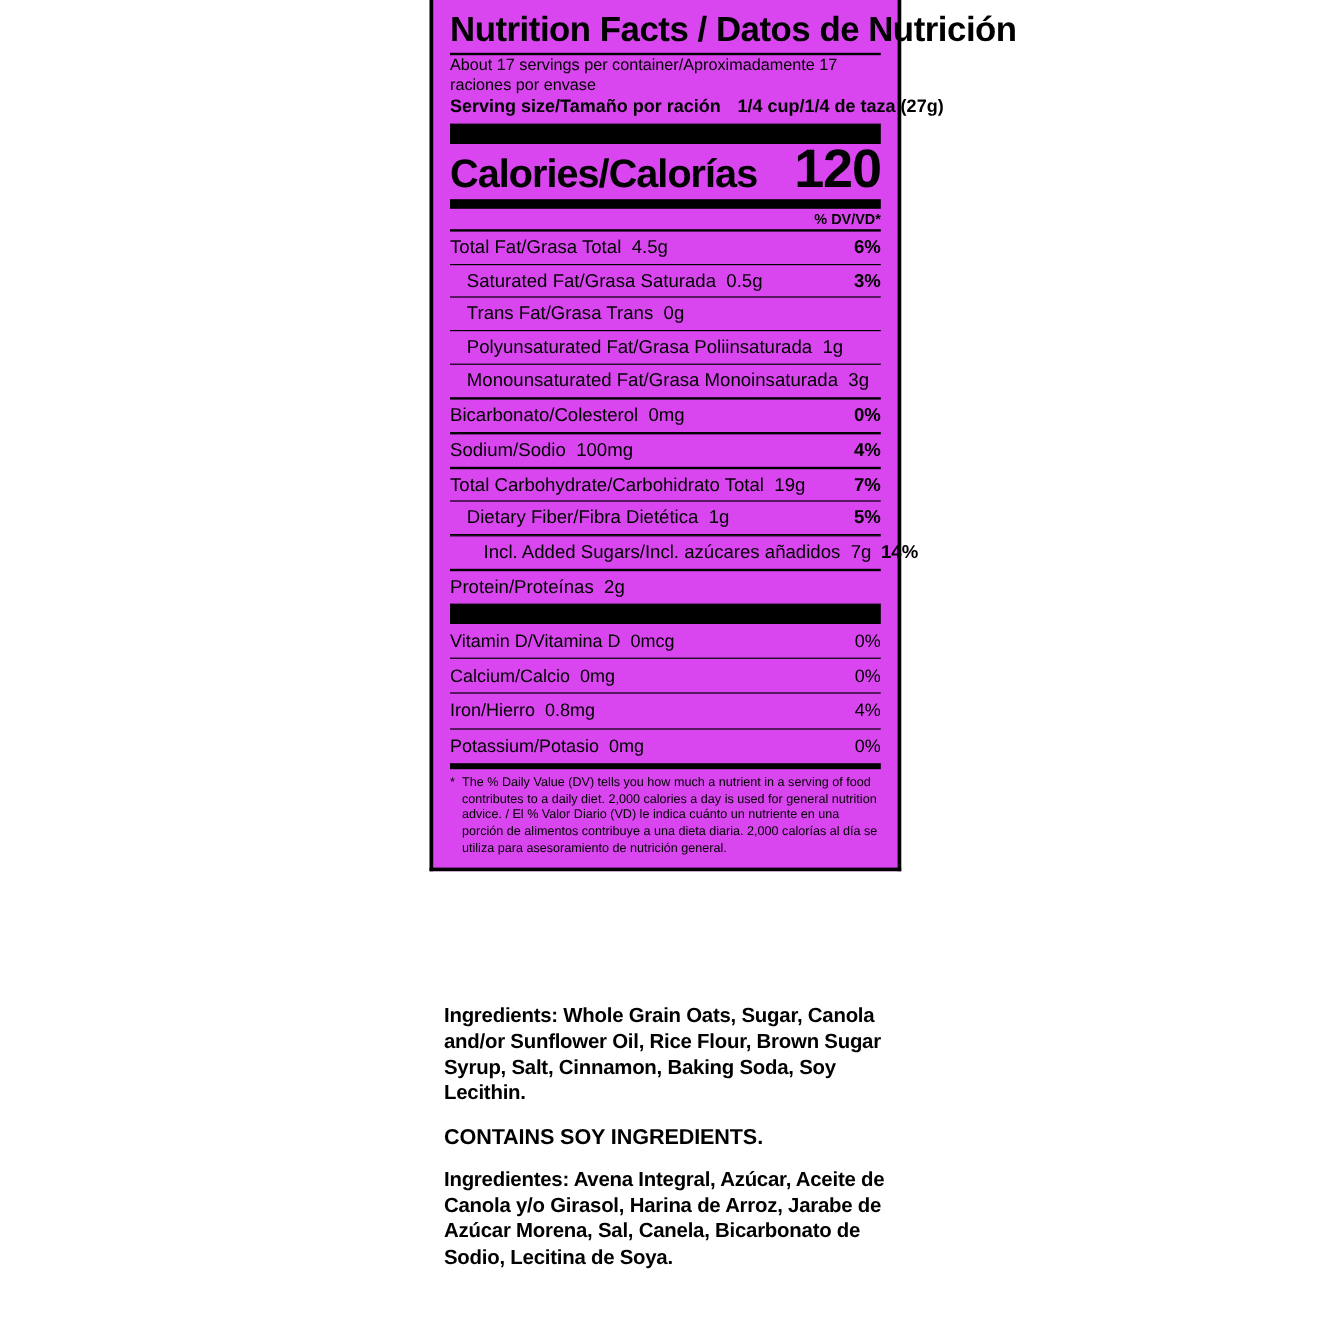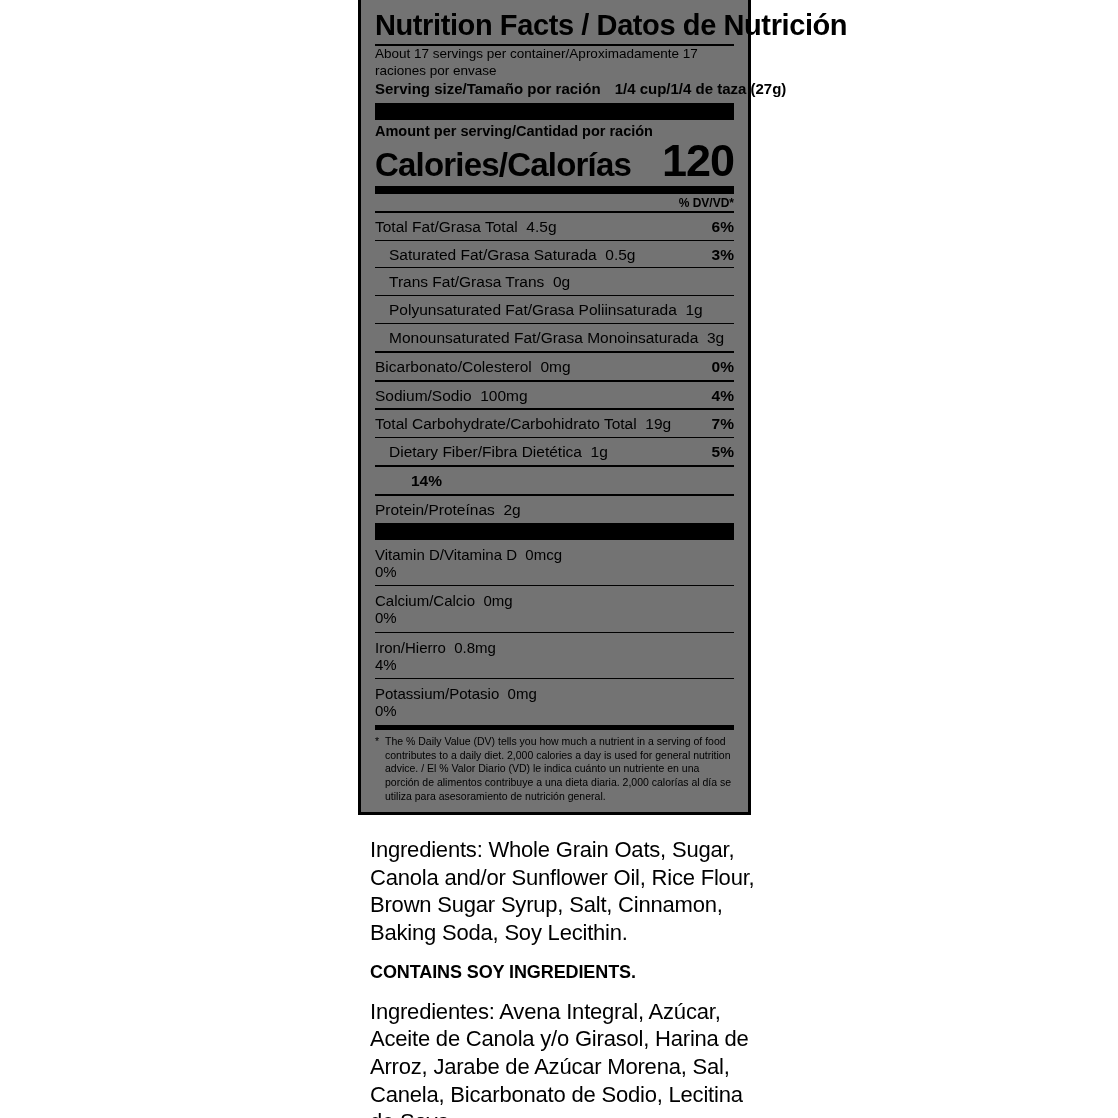--- a/index.html
+++ b/index.html
@@ -24,21 +24,21 @@
 
   
   .nf-panel {
     position: absolute;
     left: 358px;
     top: 0px;
     width: 393px;
     box-sizing: border-box;
     border: 3px solid #000;
     border-top: none;
-    background: #737373;
+    background: #d946ef;
     padding: 0 0 0 0;
   }
   .nf-inner {
     padding: 8px 14px 6px 14px;
   }
   .nf-title {
     font-weight: 700;
     font-size: 29px;
     line-height: 1.05;
     letter-spacing: -0.4px;
@@ -119,43 +119,42 @@
   .indent-1 { padding-left: 14px; }
   .indent-2 { padding-left: 28px; }
 
   .nf-vitrow {
     display: flex;
     justify-content: space-between;
     align-items: baseline;
     font-size: 15px;
     padding: 6px 0 5px 0;
     line-height: 1.15;
-    flex-direction: column;
   }
   .nf-vitrow .dv { font-weight: 400; }
 
   .nf-footnote {
     font-size: 10.5px;
     line-height: 1.32;
     padding: 5px 0 2px 0;
     display: flex;
   }
   .nf-footnote .star { width: 10px; flex: none; }
   .nf-footnote .fn-text { flex: 1; }
 
   
   .ingredients {
     position: absolute;
     left: 370px;
     top: 836px;
     width: 392px;
   }
   .ing-para {
-    font-size: 22px;
-    font-weight: 400;
+    font-size: 17px;
+    font-weight: 700;
     line-height: 1.26;
     margin: 0 0 14px 0;
     letter-spacing: -0.2px;
   }
   .ing-caps {
     font-size: 18px;
     font-weight: 700;
     line-height: 1.26;
     margin: 0 0 14px 0;
     letter-spacing: -0.1px;
@@ -174,21 +173,20 @@
 
       <div class="nf-servings">About 17 servings per container/Aproximadamente 17 raciones por envase</div>
 
       <div class="nf-serving-size">
         <span class="ss-label">Serving size/Tamaño por ración</span>
         <span class="ss-value">1/4 cup/1/4 de taza (27g)</span>
       </div>
 
       <div class="bar-thick"></div>
 
-      <div class="nf-amount">Amount per serving/Cantidad por ración</div>
 
       <div class="nf-cal-row">
         <span class="nf-cal-label">Calories/Calorías</span>
         <span class="nf-cal-value">120</span>
       </div>
 
       <div class="bar-med"></div>
 
       <div class="nf-dv-head">% DV/VD*</div>
       <div class="rule-thin"></div>
@@ -245,20 +243,21 @@
 
         <div class="nf-row indent-1">
           <span class="txt"><span>Dietary Fiber/Fibra Dietética</span>&nbsp;&nbsp;<span>1g</span></span>
           <span class="dv">5%</span>
         </div>
         <div class="rule-hair"></div>
 
         <div class="rule-hair"></div>
 
         <div class="nf-row indent-2">
+          <span class="txt"><span>Incl. Added Sugars/Incl. azúcares añadidos</span>&nbsp;&nbsp;<span>7g</span></span>
           <span class="dv">14%</span>
         </div>
         <div class="rule-thin"></div>
 
         <div class="nf-row">
           <span class="txt"><b>Protein/Proteínas</b>&nbsp;&nbsp;<span>2g</span></span>
           <span class="dv"></span>
         </div>
       </div>
 

